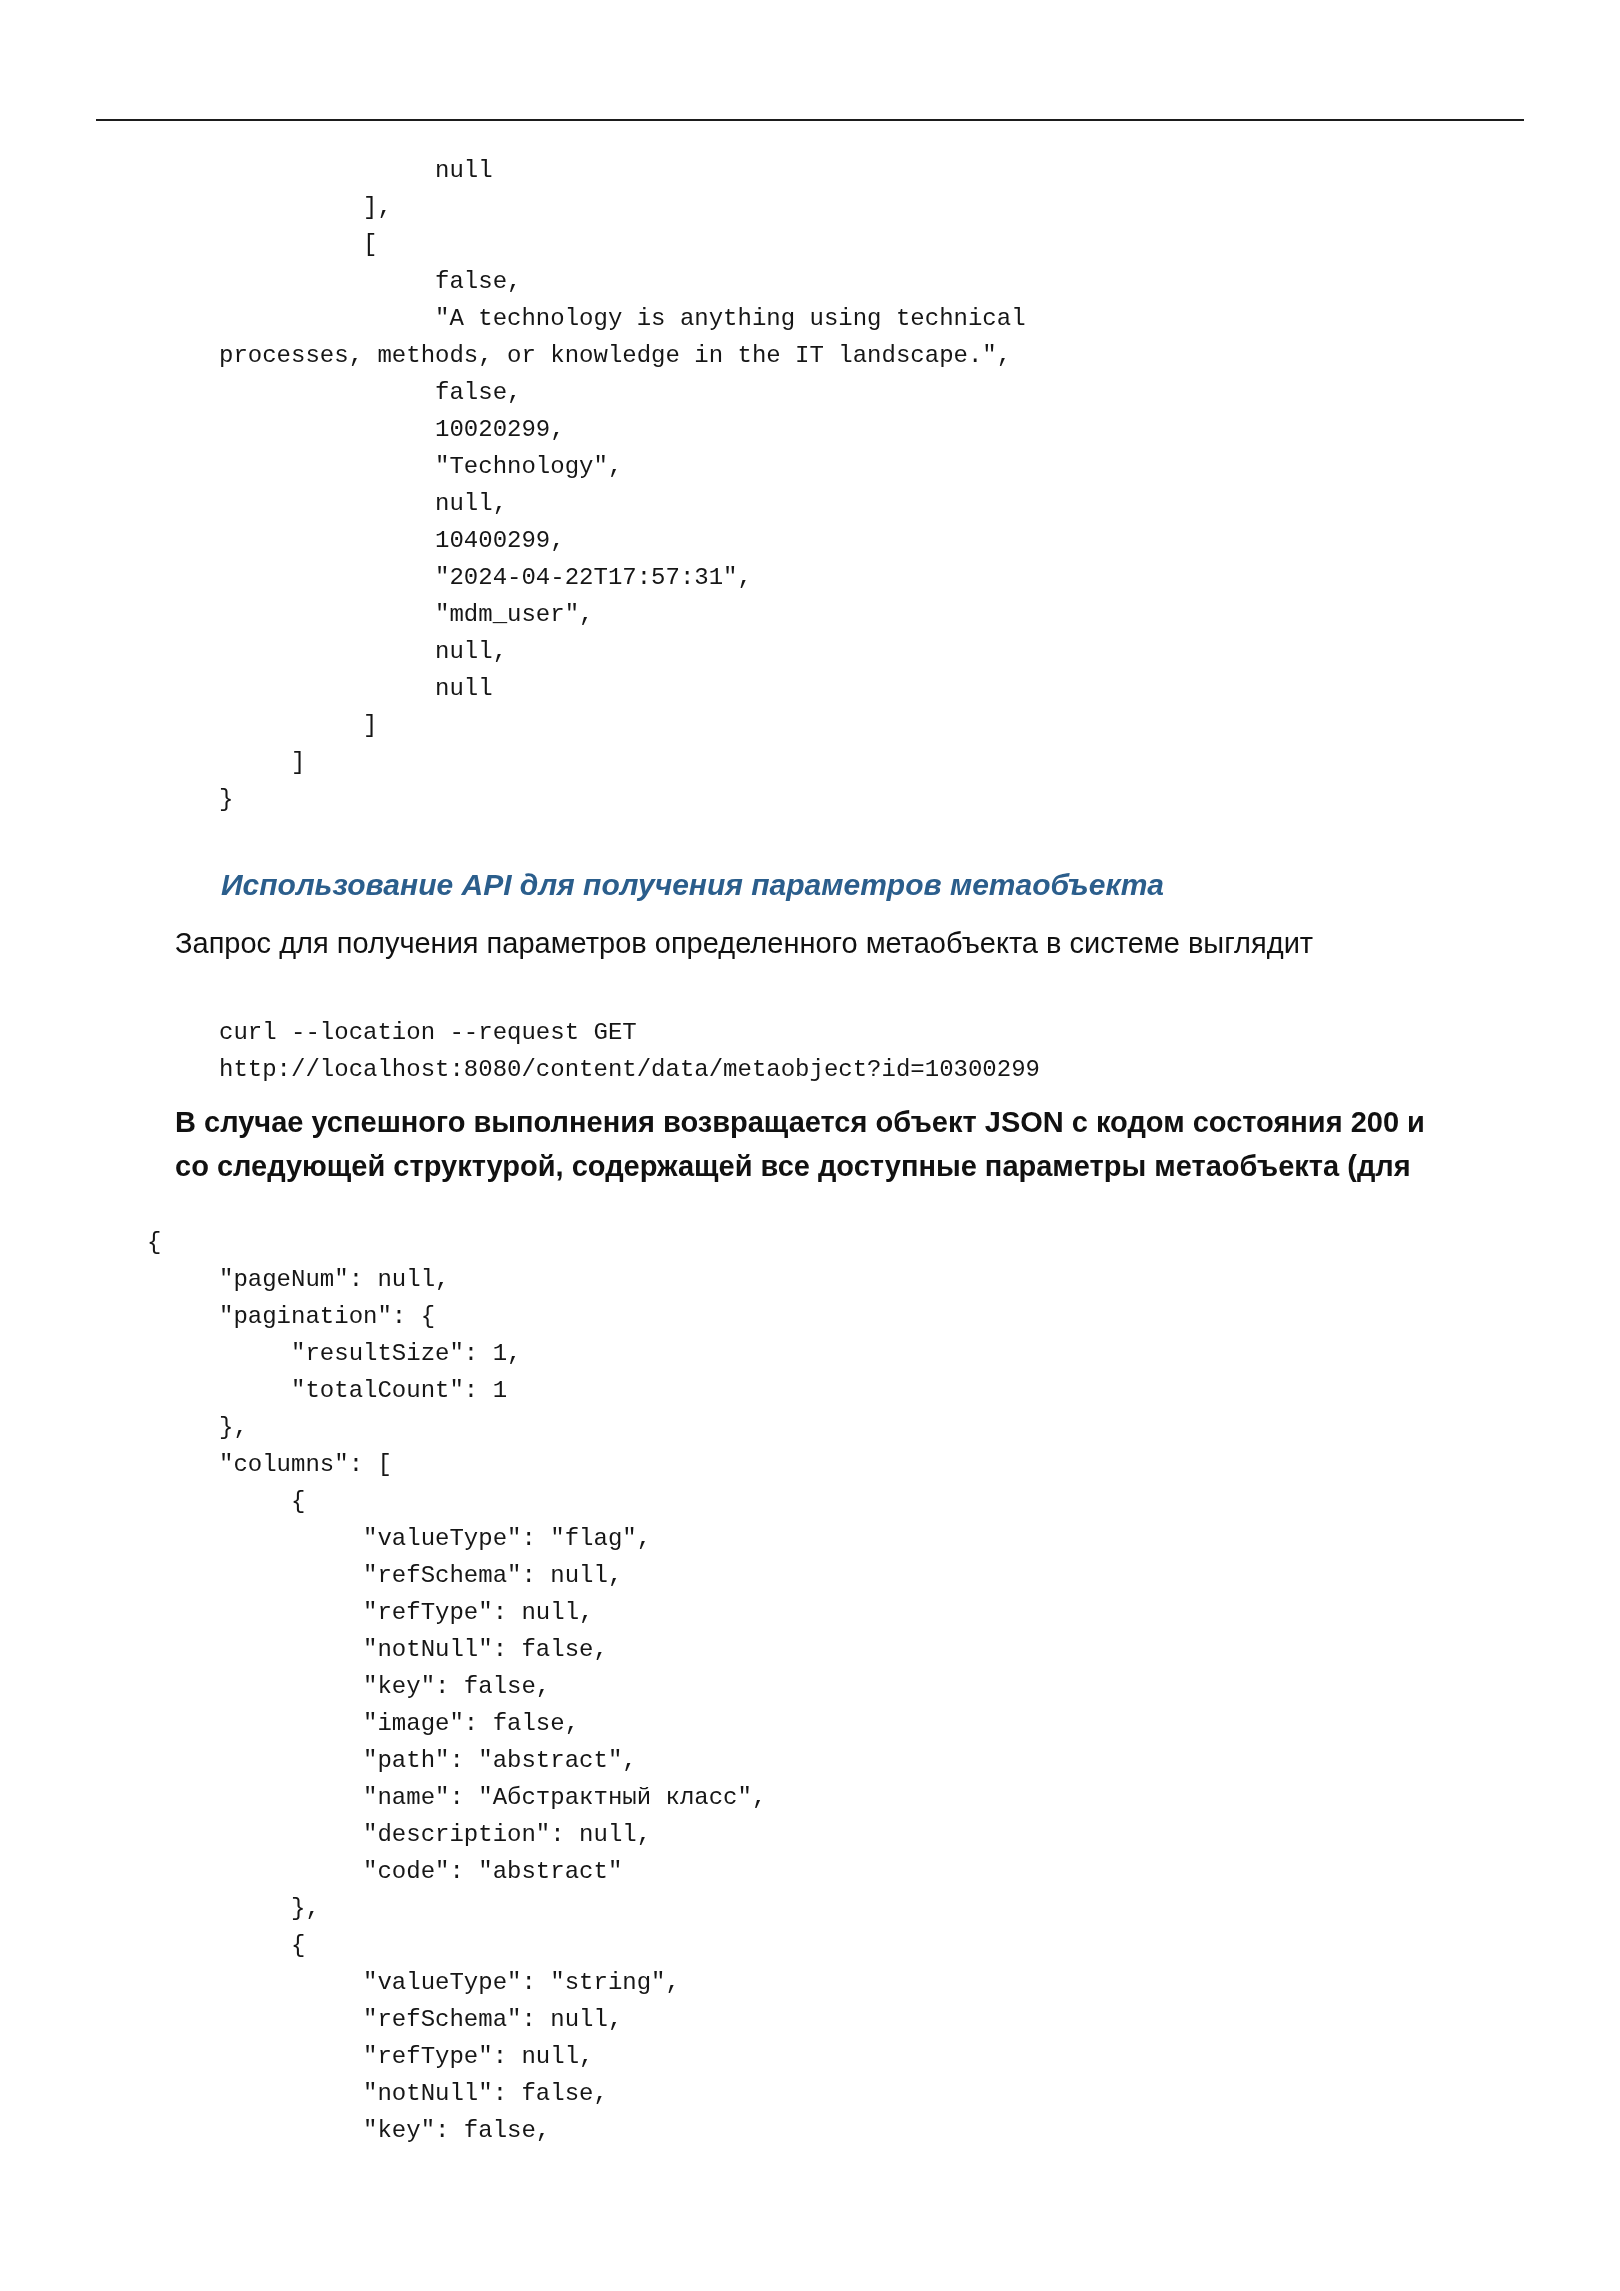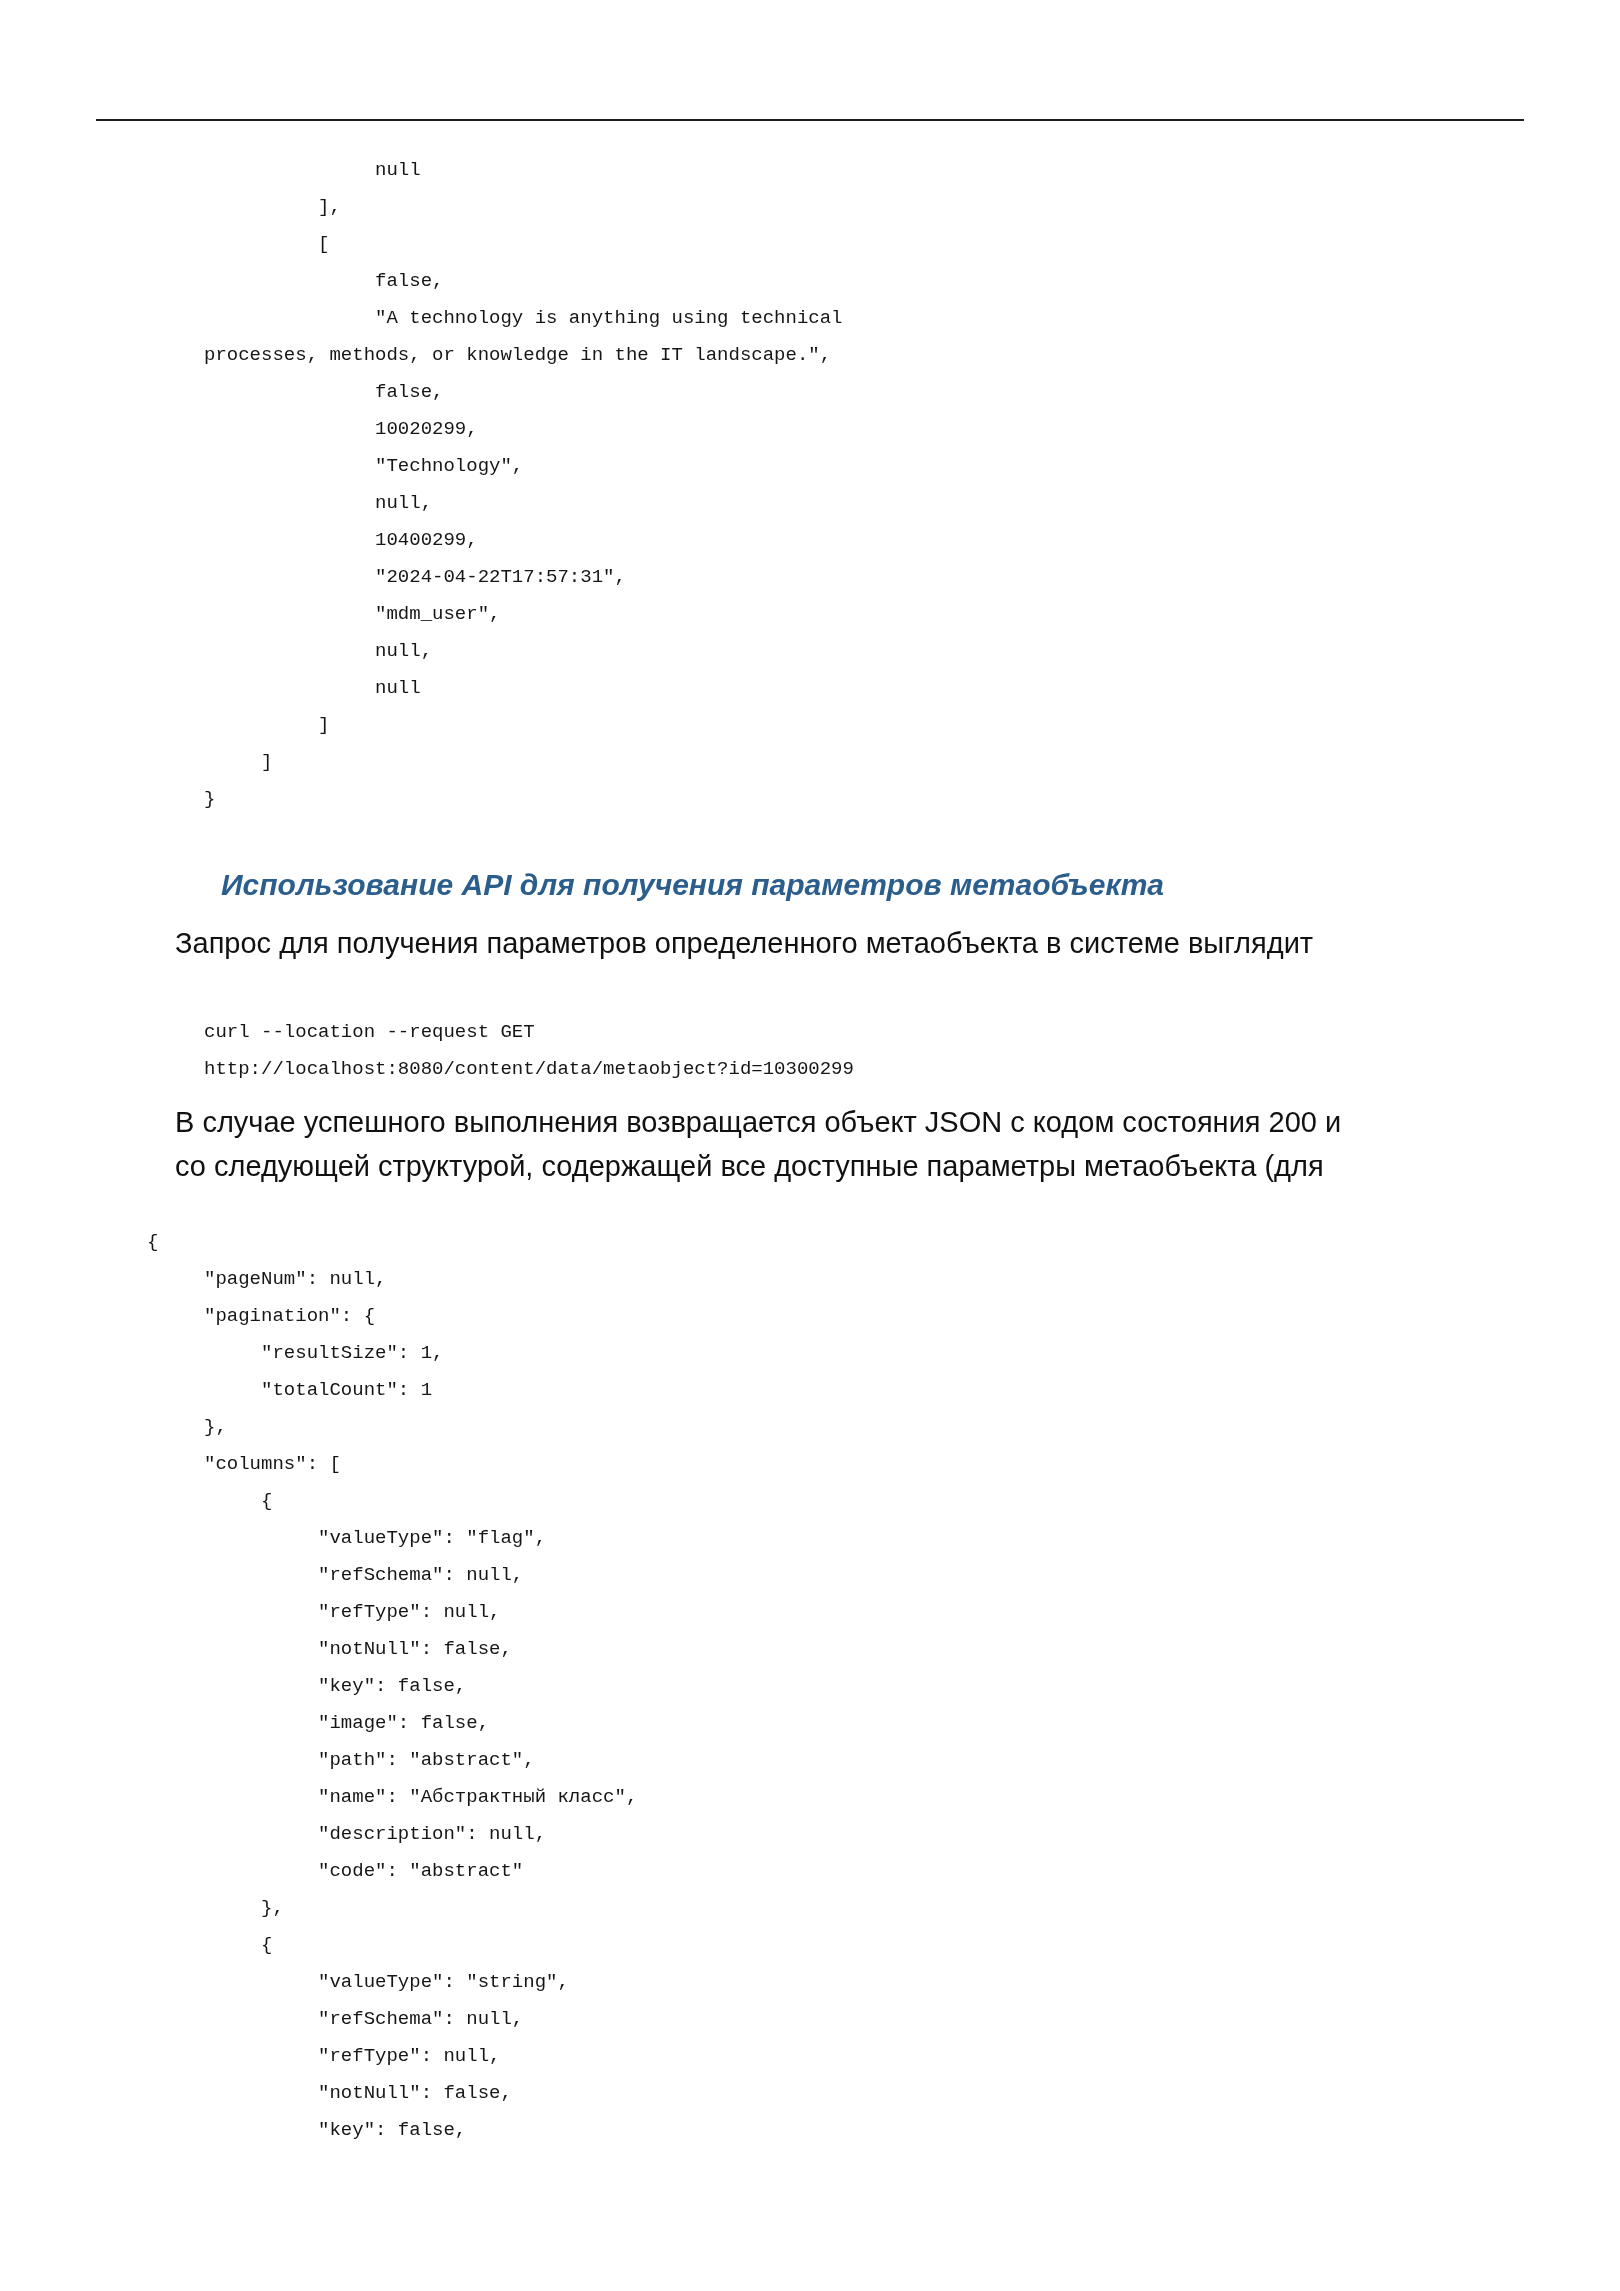--- a/index.html
+++ b/index.html
@@ -11,42 +11,42 @@
     color:#1a1a1a;
     overflow:hidden;
   }
   .abs { position:absolute; }
   .header-rule {
     top:119px; left:96px; width:1428px; height:0;
     border-top:2.9px solid var(--rule-color);
   }
   .code {
     font-family:"Liberation Mono","DejaVu Sans Mono",monospace;
-    font-size:19px;
+    font-size:24px;
     line-height:37px;
     color:var(--code-color);
   }
   .code-line { white-space:pre; }
   .body-text {
     font-size:29px;
     line-height:44px;
     color:var(--text-color);
     margin-left:28px;
   }
   .body-line { white-space:pre; }
   #top-code        { top:152px;  left:147px; }
   #section-heading {
     top:868px; left:221px;
     font-size:30px; font-weight:bold; font-style:italic;
     color:var(--accent);
     white-space:pre;
   }
   #request-para  { top:921px;  left:147px; }
   #curl-code     { top:1014px; left:147px; }
-  #response-para { top:1100px; left:147px; }
+  #response-para { top:1100px; left:147px;font-weight:bold; }
   #response-code { top:1224px; left:147px; }
 </style>
 </head>
 <body style="--accent: #2b5e8c; --rule-color: #1d1d1d; --code-color: #161616; --text-color: #111111;">
 
 <div class="abs header-rule"></div>
 
 <div class="abs code" id="top-code">
     <div class="code-line">                    null</div>
     <div class="code-line">               ],</div>

